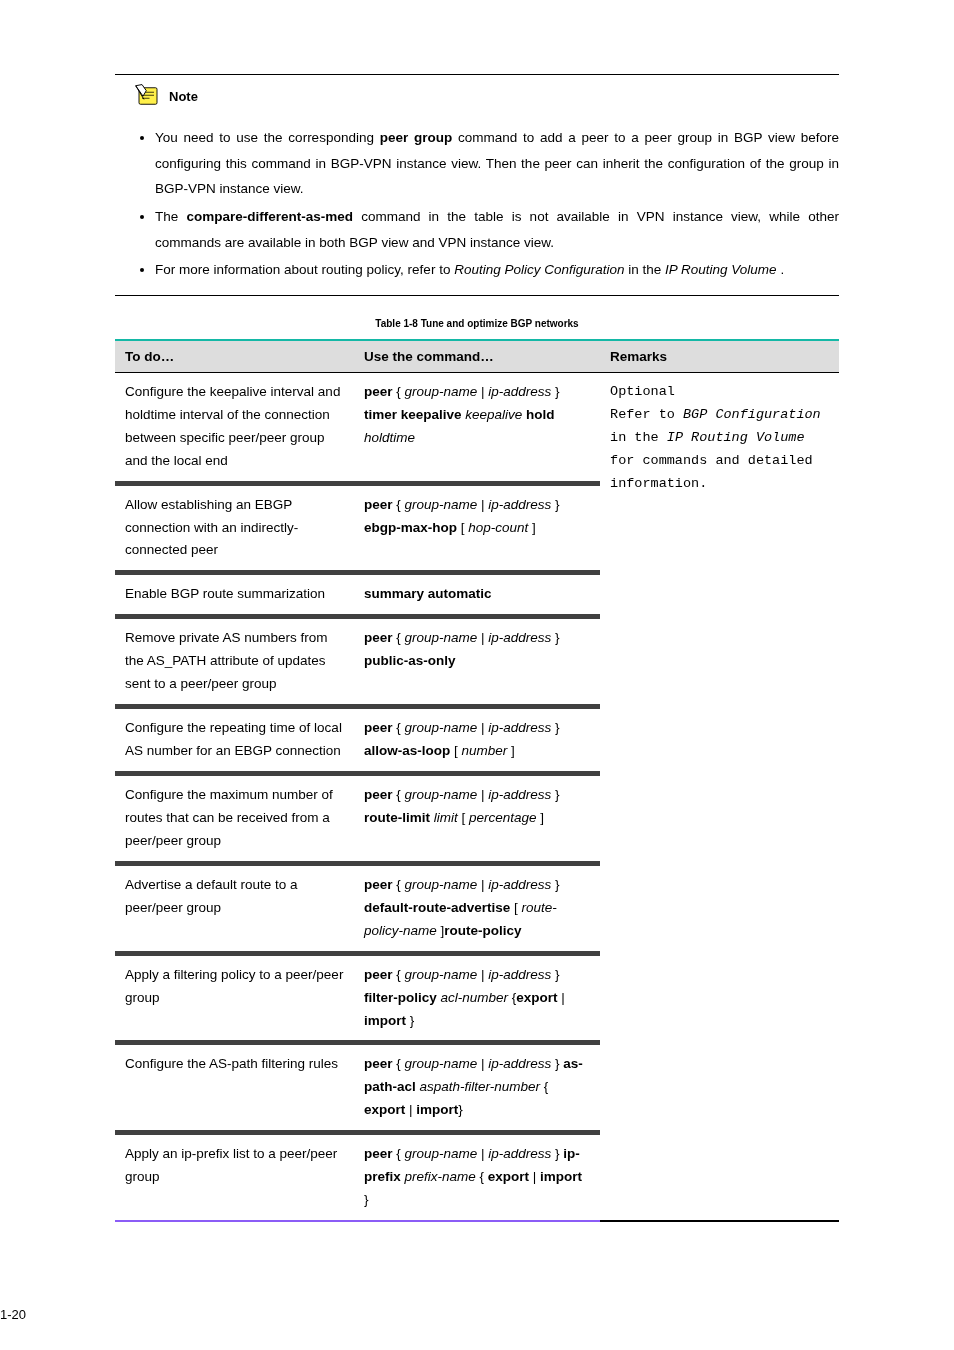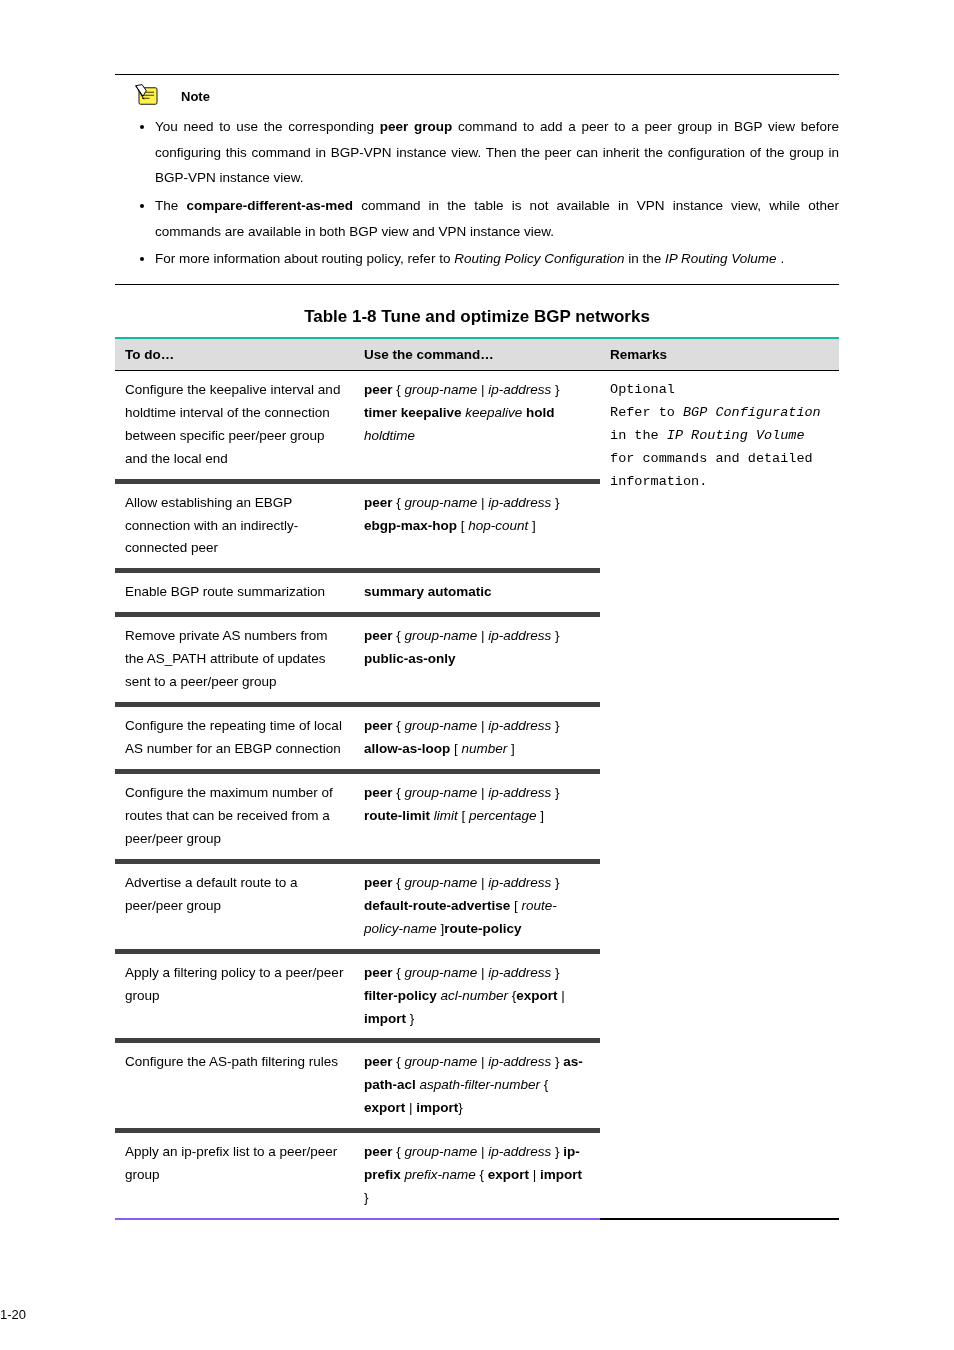--- a/index.html
+++ b/index.html
@@ -18,51 +18,51 @@
     padding: 60px 115px 40px 115px;
   }
   .top-rule {
     border: none;
     border-top: 1px solid #000;
     margin: 14px 0 6px 0;
   }
   .note-row {
     display: flex;
     align-items: center;
-    gap: 18px;
+    gap: 6px;
     margin: 8px 0 4px 18px;
   }
   .note-label {
     font-weight: bold;
     font-size: 13px;
   }
   .note-icon svg {
     width: 30px;
     height: 26px;
     display: block;
   }
   ul.note-bullets {
     list-style: disc;
-    margin: 5px 0 0 0;
+    margin: 16px 0 0 0;
     padding-left: 40px;
   }
   ul.note-bullets li {
     font-size: 13.5px;
     line-height: 1.9;
     margin-bottom: 2px;
     text-align: justify;
   }
   .sep-rule {
     border: none;
     border-top: 1px solid #000;
     margin: 12px 0 22px 0;
   }
   .table-caption {
     text-align: center;
-    font-size: 17px;
+    font-size: 10px;
     margin: 18px 0 10px 0;
   }
   table.cfg {
     width: 100%;
     border-collapse: collapse;
     font-size: 13.5px;
   }
   table.cfg thead tr {
     background: #ddd;
   }

